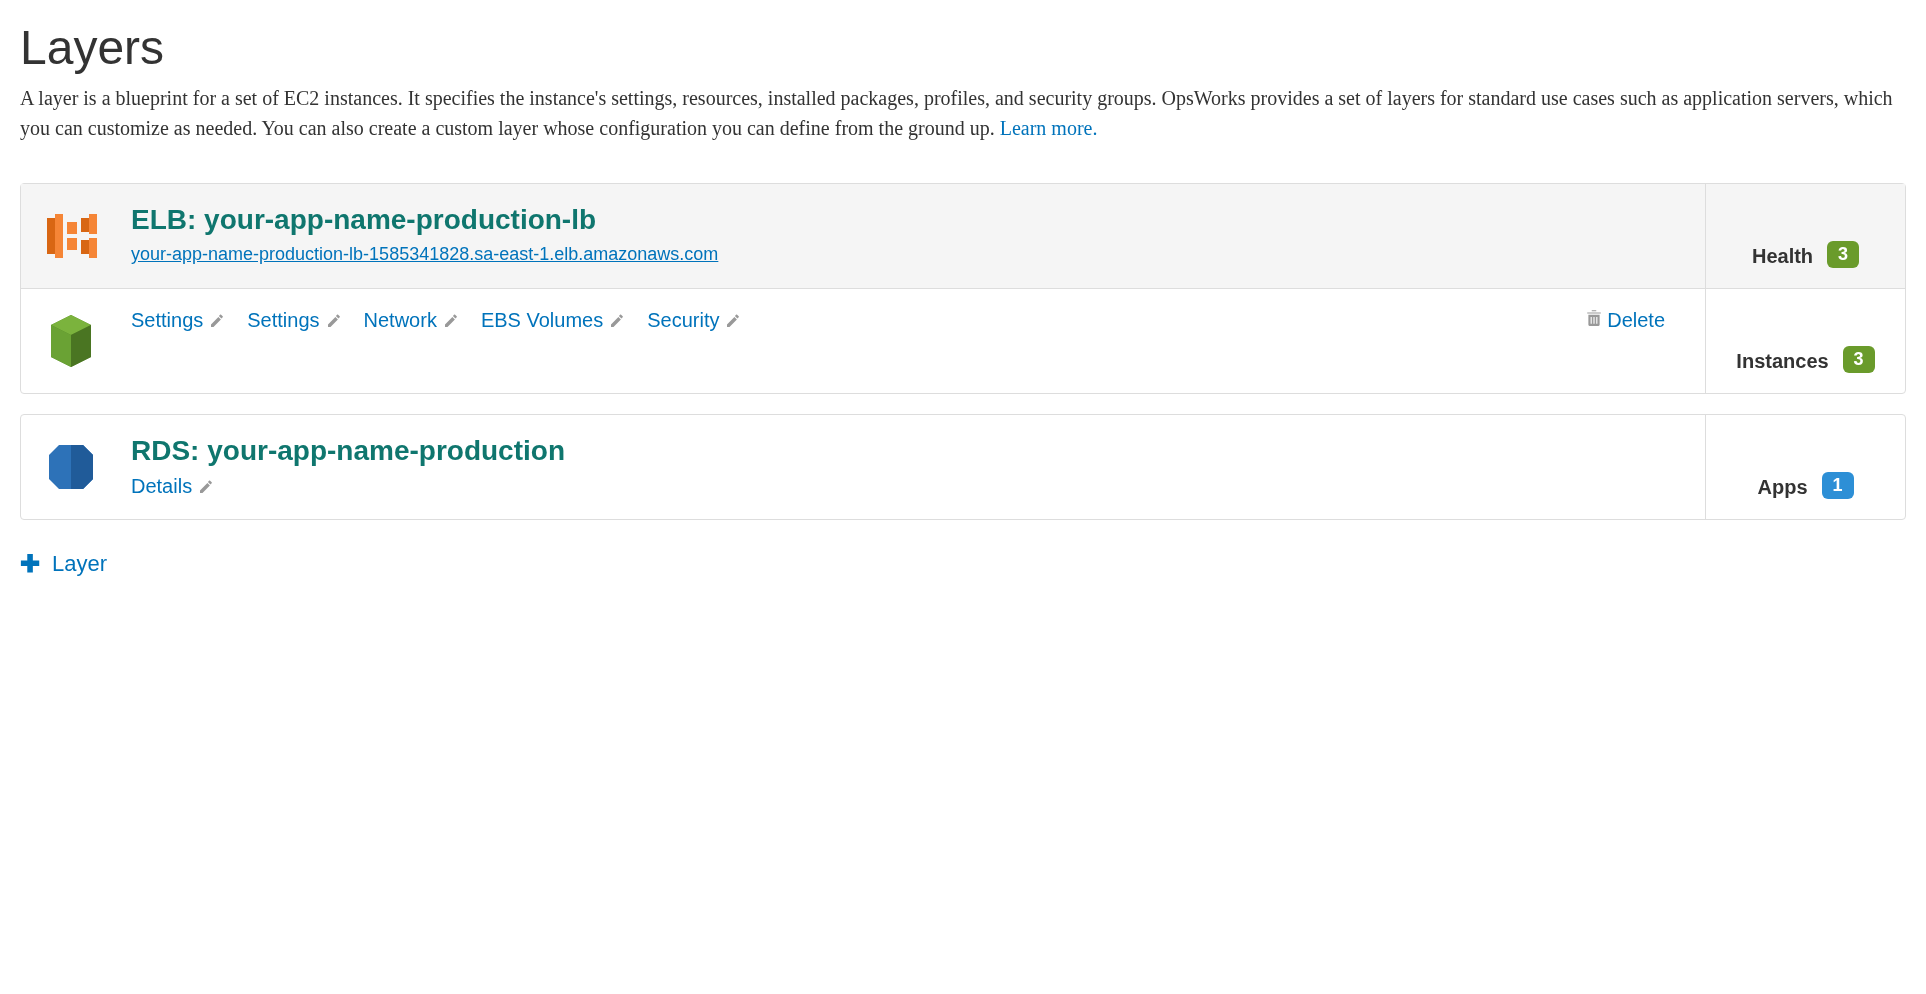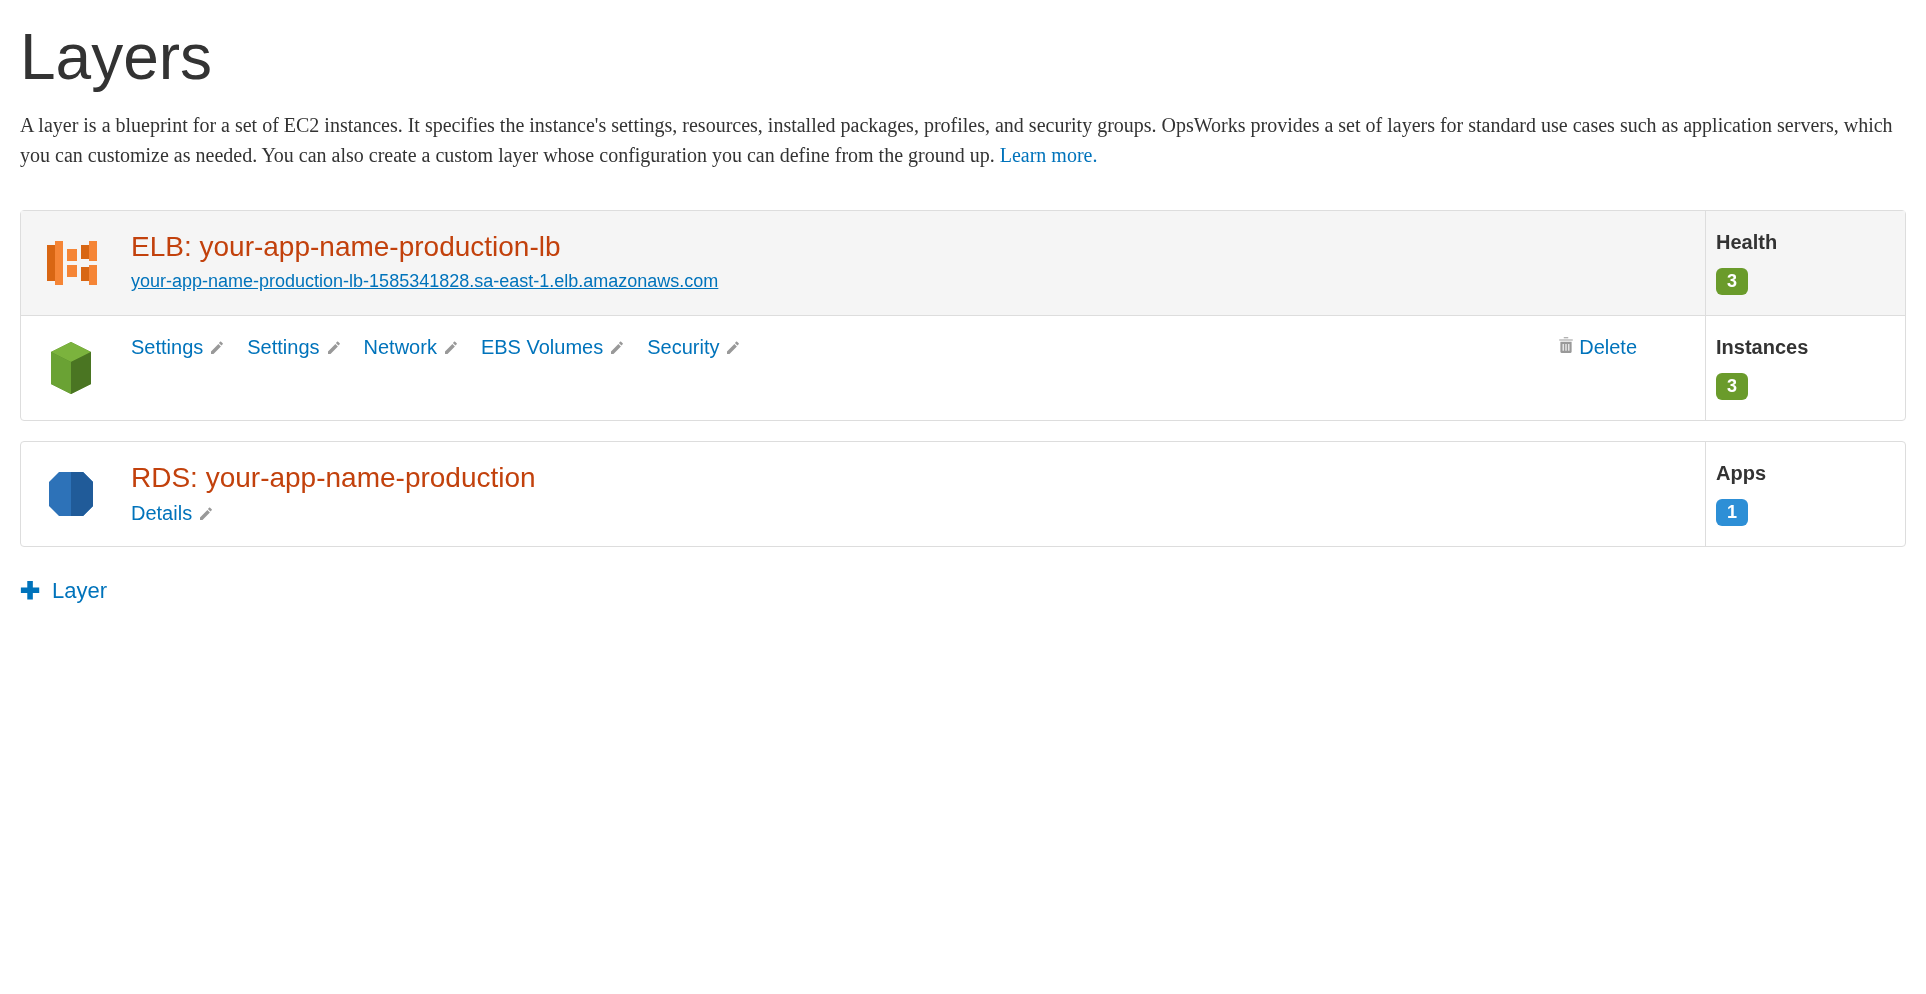--- a/index.html
+++ b/index.html
@@ -7,24 +7,24 @@
       margin: 0;
       padding: 0;
     }
     body {
       font-family: "Helvetica Neue", Helvetica, Arial, sans-serif;
       background: #ffffff;
       color: #333333;
       padding: 20px;
     }
     .page-title {
-      font-size: 64px;
+      font-size: 48px;
       font-weight: 400;
       color: #333333;
-      margin-bottom: 16px;
+      margin-bottom: 8px;
     }
     .description {
       font-size: 20px;
       line-height: 1.5;
       color: #333333;
       margin-bottom: 40px;
       font-family: Liberation Serif, serif;
     }
     .description a {
       color: #0073bb;
@@ -52,22 +52,22 @@
       align-items: center;
       justify-content: center;
       padding: 20px 0;
     }
     .layer-main {
       flex: 1;
       padding: 20px 10px;
     }
     .layer-title {
       font-size: 28px;
-      font-weight: 400;
-      color: #c2410c;
+      font-weight: 700;
+      color: #0f766e;
       margin-bottom: 8px;
     }
     .layer-subtitle {
       font-size: 18px;
       color: #0073bb;
       text-decoration: underline;
     }
     .layer-actions {
       display: flex;
       align-items: center;
@@ -97,26 +97,25 @@
       padding-right: 30px;
     }
     .layer-delete span {
       color: #0073bb;
       font-size: 20px;
     }
     .layer-right {
       width: 200px;
       border-left: 1px solid #ddd;
       display: flex;
-      flex-direction: column;
-      align-items: flex-start;
+      flex-direction: row;
+      align-items: flex-end;
       justify-content: center;
       padding: 20px 10px;
       gap: 14px;
-      margin-left: 28px;
     }
     .layer-right-label {
       font-size: 20px;
       font-weight: 600;
       color: #333333;
     }
     .badge {
       display: inline-block;
       min-width: 32px;
       padding: 3px 10px;

